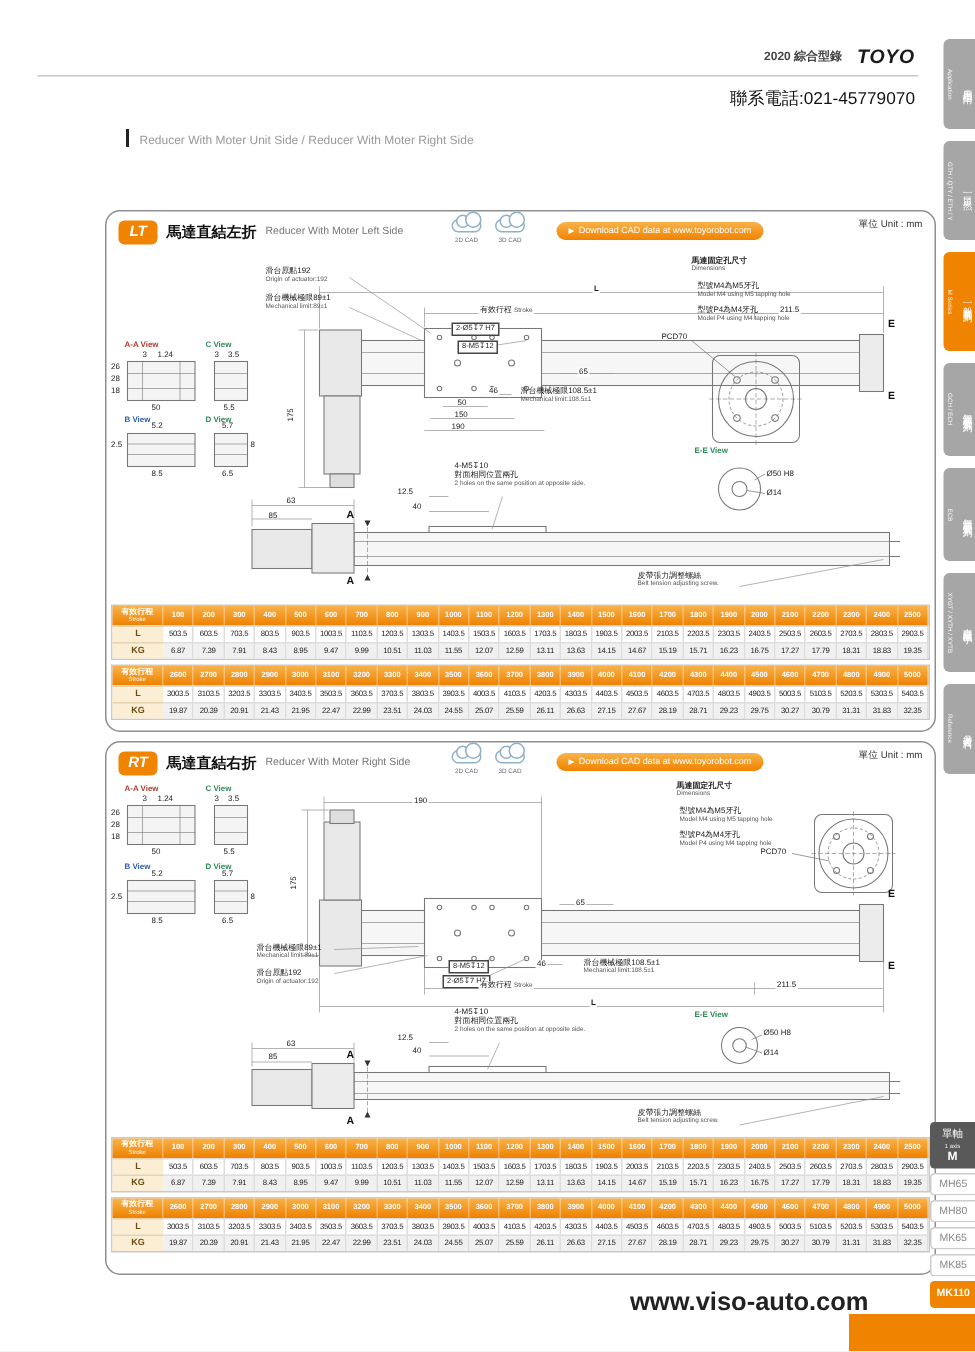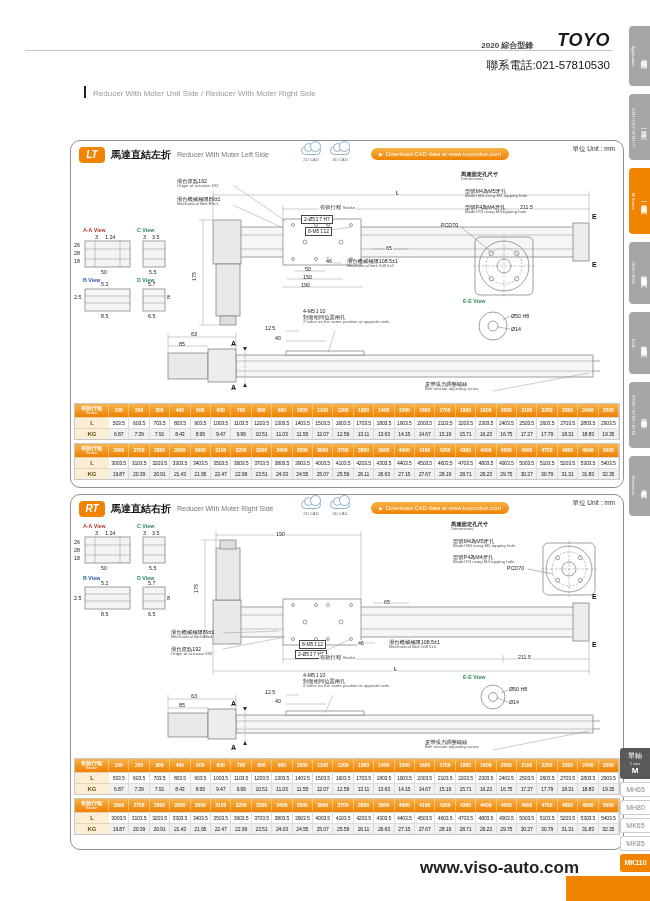--- a/index.html
+++ b/index.html
@@ -1,20 +1,20 @@
 <!DOCTYPE html>
 <html style="--accent: #f08300; --accent_light: #f8b133; --tab_gray: #a6a6a6; --panel_border: #8f8f8f; --table_label_bg: #fceed4; --table_head_top: #f8b24a; --table_head_bottom: #ee8100;"><head>
 <meta charset="utf-8">
 <style>
   html,body{margin:0;padding:0;background:#e9e9e9}
   .page{position:relative;width:650px;height:901px;background:#fff;font-family:"Liberation Sans",sans-serif;overflow:hidden;margin:0 auto}
   
-  .hdr{position:absolute;top:30px;right:40px;display:flex;align-items:flex-end;gap:24px}
+  .hdr{position:absolute;top:30px;right:40px;display:flex;align-items:center;gap:10px}
   .cat{font-size:8px;font-weight:bold;color:#444}
-  .logo{font-size:18px;font-weight:bold;font-style:italic;letter-spacing:.5px;color:#1a1a1a}
+  .logo{font-size:13px;font-weight:bold;font-style:italic;letter-spacing:.5px;color:#1a1a1a}
   .hdr-rule{position:absolute;top:50px;left:25px;width:587px;height:1px;background:#c5c5c5}
   .phone{position:absolute;right:40px;top:58px;font-size:11.5px;color:#111}
   .title-wrap{position:absolute;left:84px;top:86px;border-left:2px solid #222;padding-left:7px}
   .title-cn{font-size:13px;font-weight:bold;color:#111}
   .title-en{font-size:8px;color:#999;margin-top:3px}
   
   .panel{position:absolute;left:70px;width:552px;border:1px solid var(--panel_border,#8f8f8f);border-radius:10px;background:#fff}
   #lt{top:140px;height:346px}
   #rt{top:494px;height:354px}
   .badge{position:absolute;left:8px;top:6px;width:26px;height:16px;background:var(--accent,#f08300);border-radius:4px;color:#fff;font-size:10px;font-style:italic;font-weight:bold;text-align:center;line-height:16px}
@@ -78,21 +78,21 @@
 </head>
 <body>
 
 <div class="page">
 
   <div class="hdr">
     <span class="cat">2020 綜合型錄</span>
     <span class="logo">TOYO</span>
   </div>
   <div class="hdr-rule"></div>
-  <div class="phone">聯系電話:021-57810530</div>
+  <div class="phone">聯系電話:021-45779070</div>
 
   <div class="title-wrap">
     <div class="title-en">Reducer With Moter Unit Side / Reducer With Moter Right Side</div>
   </div>
 
   <section class="panel" id="lt">
     <div class="badge">LT</div>
     <div class="p-title-cn">馬達直結左折</div>
     <div class="p-title-en">Reducer With Moter Left Side</div>
     <div class="clouds">

